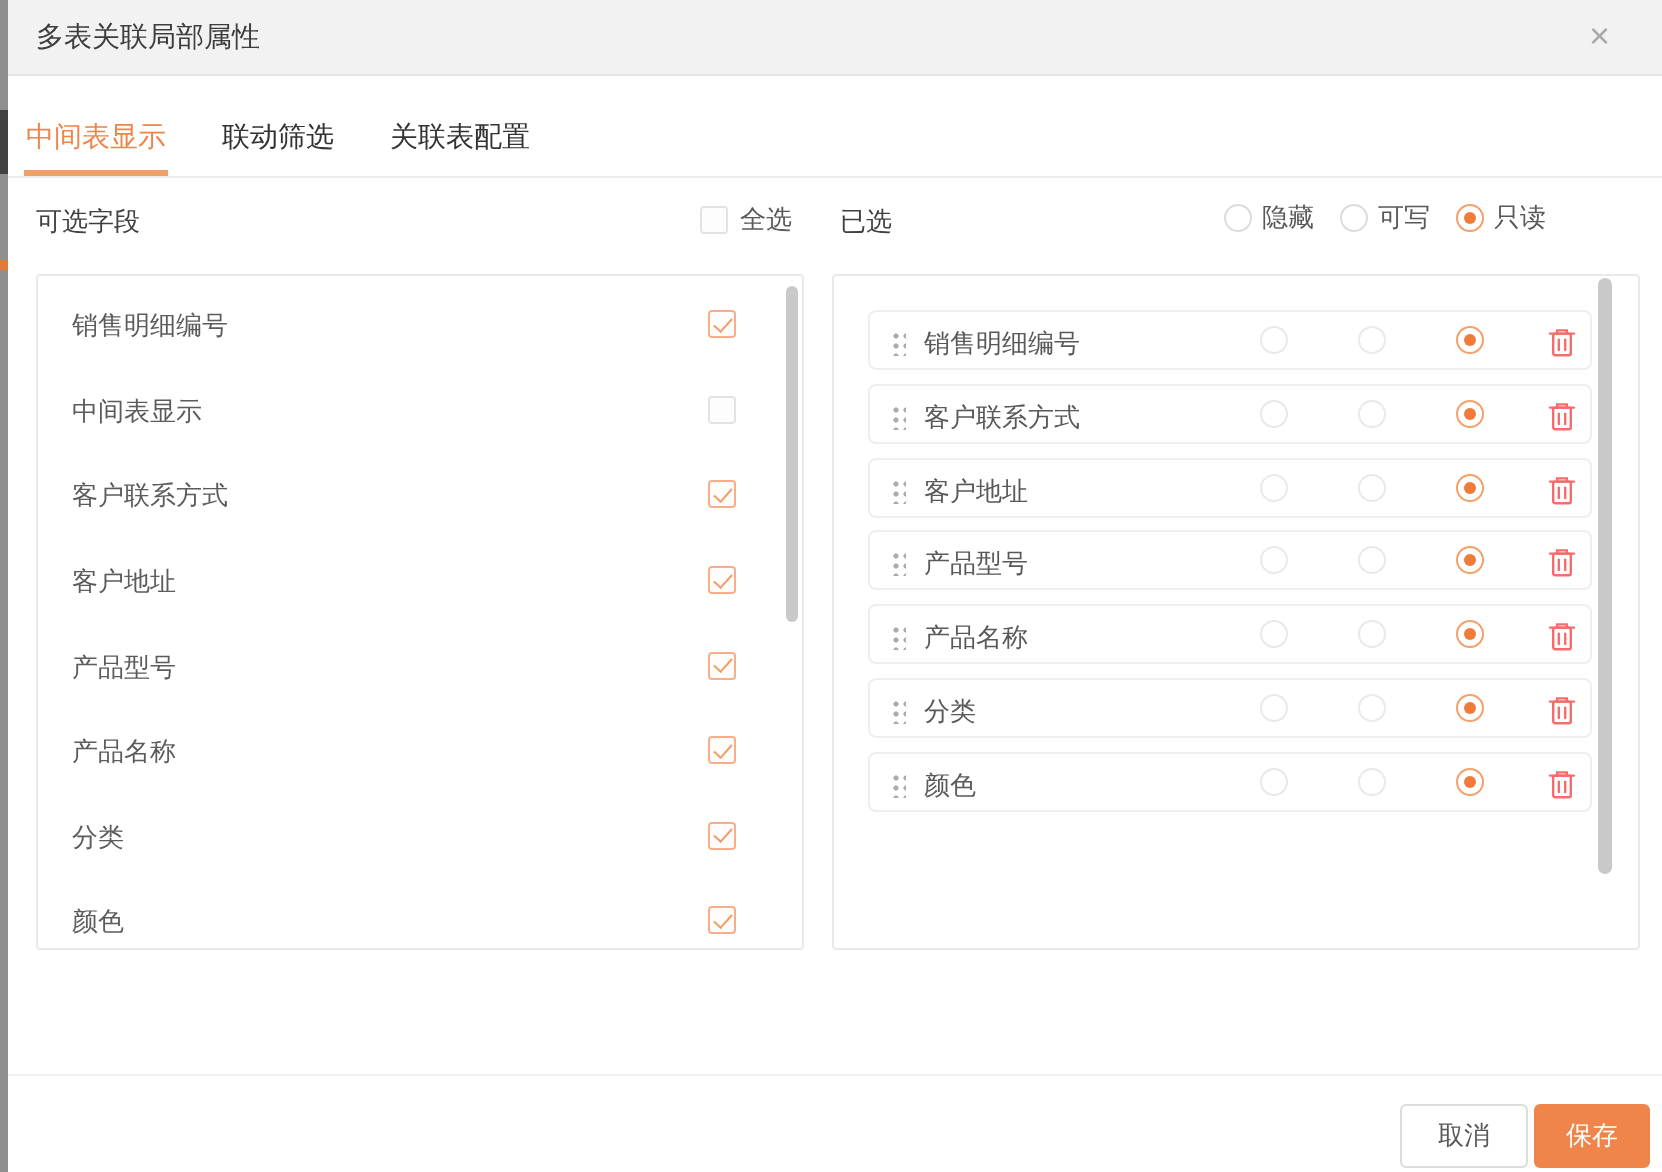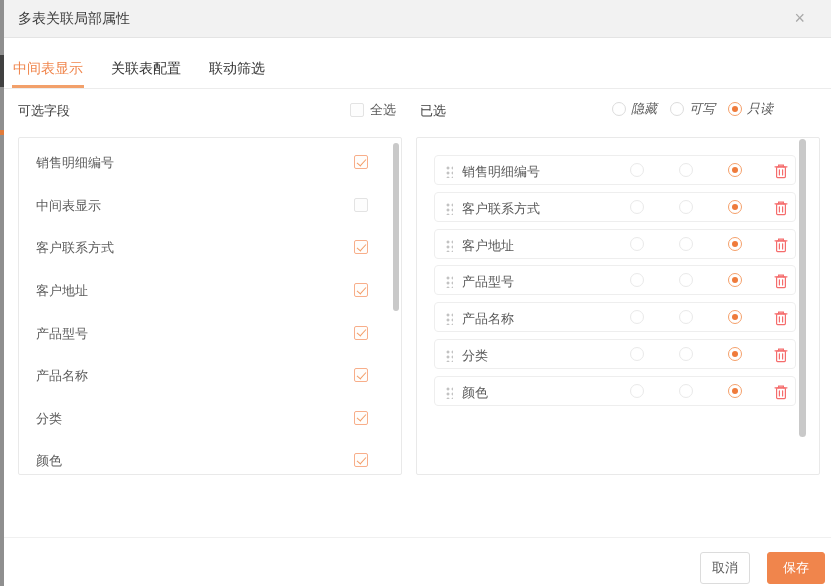--- a/index.html
+++ b/index.html
@@ -27,21 +27,21 @@
   .tab.active { color:var(--accent); border-bottom:3px solid var(--accent-underline); padding-bottom:7px; }
 
   
   .sub-label { position:absolute; top:102px; font-size:13px; color:#404040;text-align:right; }
   .lbl-available { left:18px; }
   .lbl-selected  { left:420px; }
   .select-all { position:absolute; left:350px; top:101px; display:flex; align-items:center; gap:6px;
     cursor:pointer; }
   .select-all span { font-size:13px; color:#595959; }
   .mode-group { position:absolute; left:612px; top:100px; display:flex; gap:13px; }
-  .mode-opt { display:flex; align-items:center; gap:5px; cursor:pointer;font-style:italic; }
+  .mode-opt { display:flex; align-items:center; gap:5px; cursor:pointer; }
   .mode-opt span { font-size:13px; color:#595959; }
 
   
   .cb { width:14px; height:14px; border:1px solid #e3e3e3; border-radius:2px; background:#fdfdfd;
     position:relative; flex:0 0 auto; }
   .cb.checked { border-color:#f8ae8a; background:#fffdfb; }
   .cb.checked::after { content:''; position:absolute; left:3.5px; top:0.5px; width:4px; height:8px;
     border-right:1.5px solid #f29d68; border-bottom:1.5px solid #f29d68; transform:rotate(42deg); }
 
   
@@ -79,21 +79,21 @@
 
   
   .scroll-thumb { position:absolute; background:#c9c9c9; border-radius:4px; }
   .thumb-left  { right:2px; top:5px; width:6px; height:168px; }
   .thumb-right { right:13px; top:1px; width:7px; height:298px; }
 
   
   .footer-line { position:absolute; left:4px; right:0; top:537px; border-top:1px solid #f0f0f0; }
   .btn { position:absolute; top:552px; height:32px; font-size:13px; border-radius:3px; cursor:pointer;
     font-family:inherit; }
-  .btn-cancel { left:700px; width:50px; background:#fff; border:1px solid #dcdcdc; color:#595959; }
+  .btn-cancel { left:700px; width:64px; background:#fff; border:1px solid #dcdcdc; color:#595959; }
   .btn-save { left:767px; width:58px; background:var(--accent); border:1px solid var(--accent);
     color:#fff; }
 
   :root { --accent:#f0854c; --accent-underline:#f2a06a; }
 </style>
 </head>
 <body>
 
 <div class="screen">
 
@@ -105,24 +105,24 @@
   <div class="modal-header">
     <div class="modal-title">多表关联局部属性</div>
     <div class="close">×</div>
   </div>
 
   <div class="tabs">
       <button class="tab active">
     <span>中间表显示</span>
   </button>
       <button class="tab">
-    <span>关联表配置</span>
+    <span>联动筛选</span>
   </button>
       <button class="tab">
-    <span>联动筛选</span>
+    <span>关联表配置</span>
   </button>
     </div>
 
   <div class="sub-label lbl-available">可选字段</div>
   <label class="select-all">
     <i class="cb" id="select-all-cb"></i>
     <span>全选</span>
   </label>
   <div class="sub-label lbl-selected">已选</div>
   <div class="mode-group">

